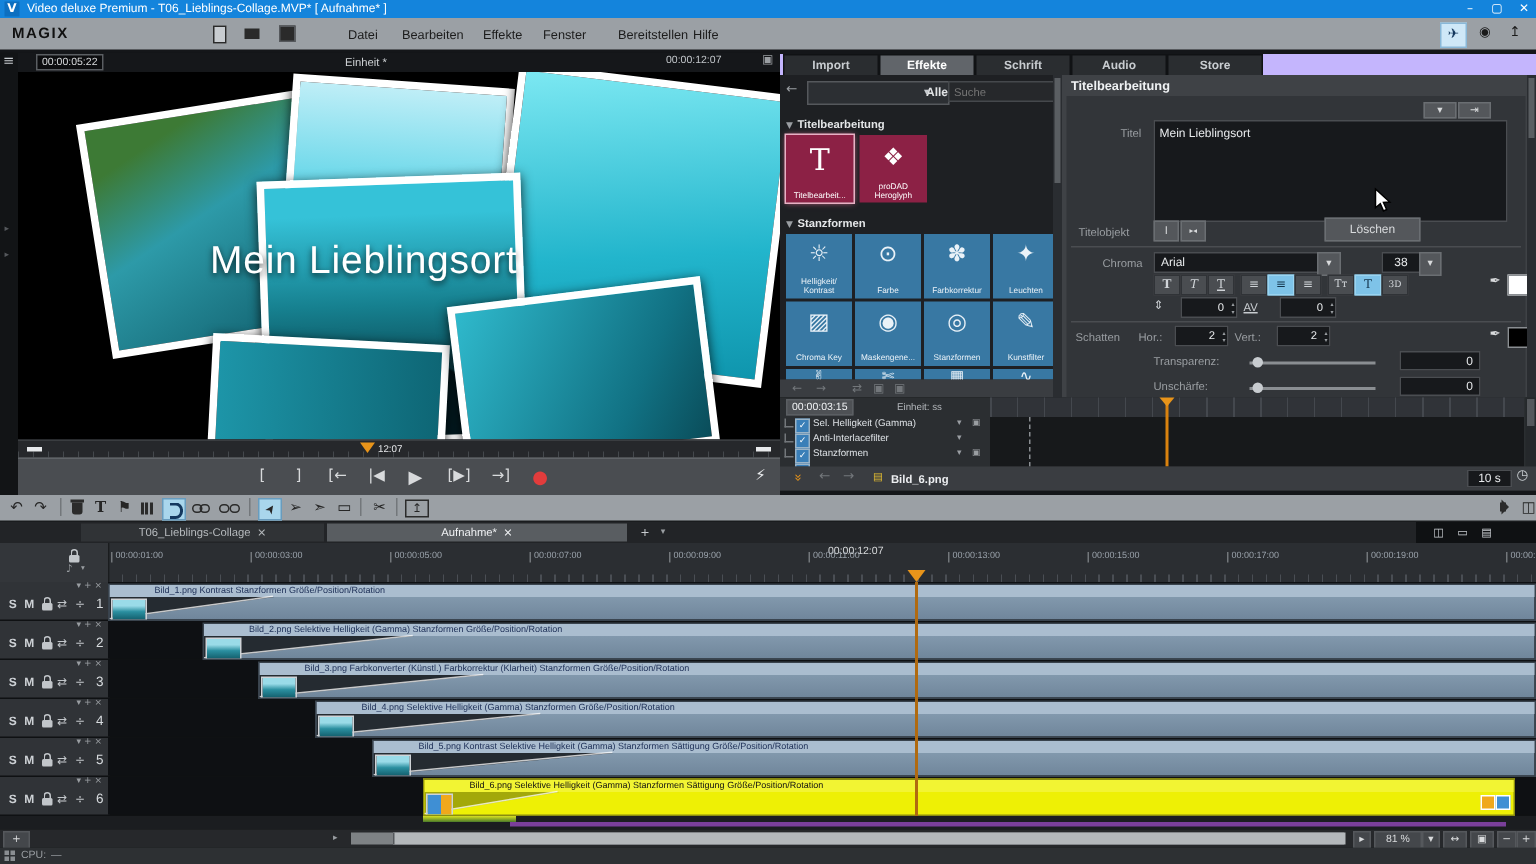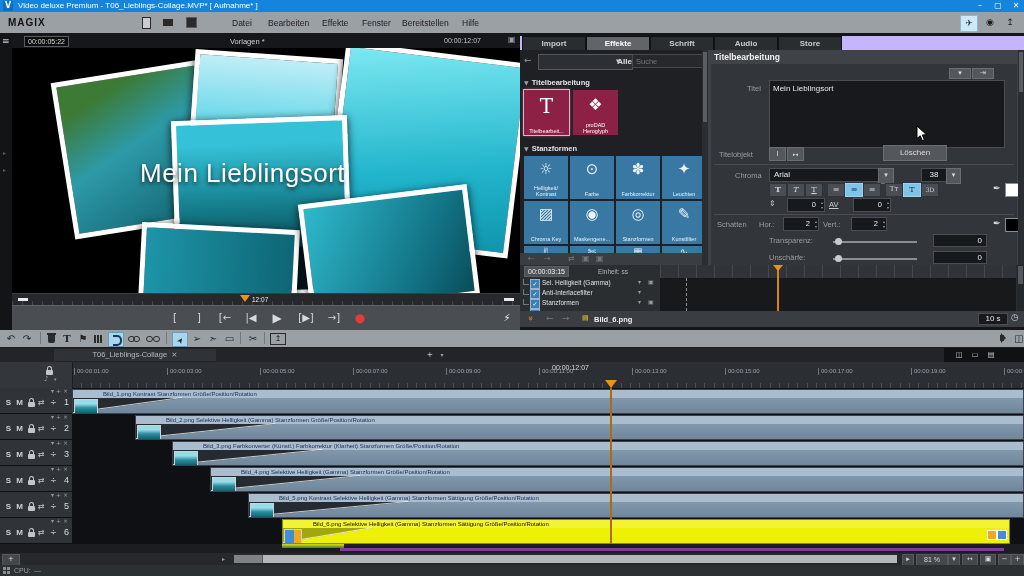--- a/index.html
+++ b/index.html
@@ -169,37 +169,37 @@
 
   <div id="menubar">
     <span class="brand">MAGIX</span>
     <span class="mico" style="left:142px;top:5px;width:7px;height:10px;border:1px solid #2a2a2a;background:#c8ccd0"></span>
     <span class="mico" style="left:163px;top:7px;width:10px;height:7px;background:#2a2a2a"></span>
     <span class="mico" style="left:186px;top:5px;width:9px;height:9px;background:#2a2a2a;border:1px solid #55585c"></span>
     <span class="menuitem" style="left:232px">Datei</span>
     <span class="menuitem" style="left:268px">Bearbeiten</span>
     <span class="menuitem" style="left:322px">Effekte</span>
     <span class="menuitem" style="left:362px">Fenster</span>
-    <span class="menuitem" style="left:402px">Bereitstellen</span>
+    <span class="menuitem" style="left:412px">Bereitstellen</span>
     <span class="menuitem" style="left:462px">Hilfe</span>
     <span class="micbox ic" style="right:46px;background:#cfe8f8;border:1px solid #8ab8d8">✈</span>
     <span class="micbox ic" style="right:26px;color:#1a1a1a">◉</span>
     <span class="micbox ic" style="right:6px;color:#1a1a1a">↥</span>
   </div>
 
   <div id="leftstrip">
     <span class="abs ic" style="left:2px;top:2px;font-size:9px;color:#c8ccd0">≡</span>
     <span class="abs ic" style="left:3px;top:115px;font-size:6px;color:#55585c">▸</span>
     <span class="abs ic" style="left:3px;top:132px;font-size:6px;color:#55585c">▸</span>
   </div>
 
   <div id="preview">
     <div id="pvhead">
       <span class="tcbox" style="left:12px;top:1px">00:00:05:22</span>
-      <span class="abs" style="left:218px;top:2px;font-size:7.5px;color:#cfd2d5">Vorlagen *</span>
+      <span class="abs" style="left:218px;top:2px;font-size:7.5px;color:#cfd2d5">Einheit *</span>
       <span class="abs" style="left:432px;top:2px;font-size:7px;color:#c2c6ca">00:00:12:07</span>
       <span class="abs ic" style="left:496px;top:1px;font-size:8px;color:#9a9ea2">▣</span>
     </div>
     <div id="pvcanvas">
       <div class="ph" style="left:50px;top:22px;width:148px;height:148px;transform:rotate(-9deg);background:linear-gradient(155deg,#3d7a35 16%,#2d9aa8 46%,#11606e 100%)"></div>
       <div class="ph" style="left:180px;top:6px;width:138px;height:90px;transform:rotate(4deg);background:linear-gradient(#bfeef7,#49cfe4)"></div>
       <div class="ph" style="left:322px;top:4px;width:176px;height:186px;transform:rotate(7deg);background:linear-gradient(170deg,#7ce8f2,#22b5cc 60%,#0f95ad)"></div>
       <div class="ph" style="left:162px;top:70px;width:166px;height:168px;transform:rotate(-2deg);background:radial-gradient(circle at 30% 85%,#04222a 0 16%,transparent 17%),radial-gradient(circle at 62% 95%,#03191f 0 20%,transparent 21%),linear-gradient(#35c2d8 12%,#16808f 48%,#0a4550 78%,#072e36)"></div>
       <div class="ph" style="left:128px;top:178px;width:148px;height:70px;transform:rotate(3deg);background:linear-gradient(90deg,#1d95a8,#0e6675)"></div>
       <div class="ph" style="left:292px;top:146px;width:160px;height:102px;transform:rotate(-7deg);background:linear-gradient(120deg,#2fb9cc,#117183 70%,#0a4c59)"></div>
@@ -444,20 +444,21 @@
     <span class="tbico ic" style="left:246px">✂</span>
     <span class="tbsep" style="left:264px"></span>
     <span class="tbico ic" style="left:270px;border:1px solid #2b2b2b;height:10px;line-height:10px;top:3px;font-size:8px">↥</span>
     <span class="icon-speaker" style="left:1000px"></span>
     <span class="tbico ic" style="left:1012px">◫</span>
   </div>
 
   <div id="arranger">
     <div id="atabbar">
       <span class="atab" style="left:54px;width:162px;background:#303336;color:#b6babd"><span>T06_Lieblings-Collage</span>&nbsp;&nbsp;<span class="ic">×</span></span>
+      <span class="atab" style="left:218px;width:200px;background:#595d61;color:#f0f2f4"><span>Aufnahme*</span>&nbsp;&nbsp;<span class="ic">×</span></span>
       <span class="atab ic" style="left:424px;width:12px;color:#c8ccd0">+</span>
       <span class="atab ic" style="left:437px;width:10px;color:#9a9ea2;font-size:6px">▾</span>
       <span class="atab ic" style="left:952px;width:14px;color:#c8ccd0">◫</span>
       <span class="atab ic" style="left:968px;width:14px;color:#c8ccd0">▭</span>
       <span class="atab ic" style="left:984px;width:14px;color:#c8ccd0">▤</span>
     </div>
 
     <div id="aruler">
       <div id="arulerticks"></div>
       <span class="abs" style="left:552px;top:2px;font-size:7px;color:#d8dadc">00:00:12:07</span>

